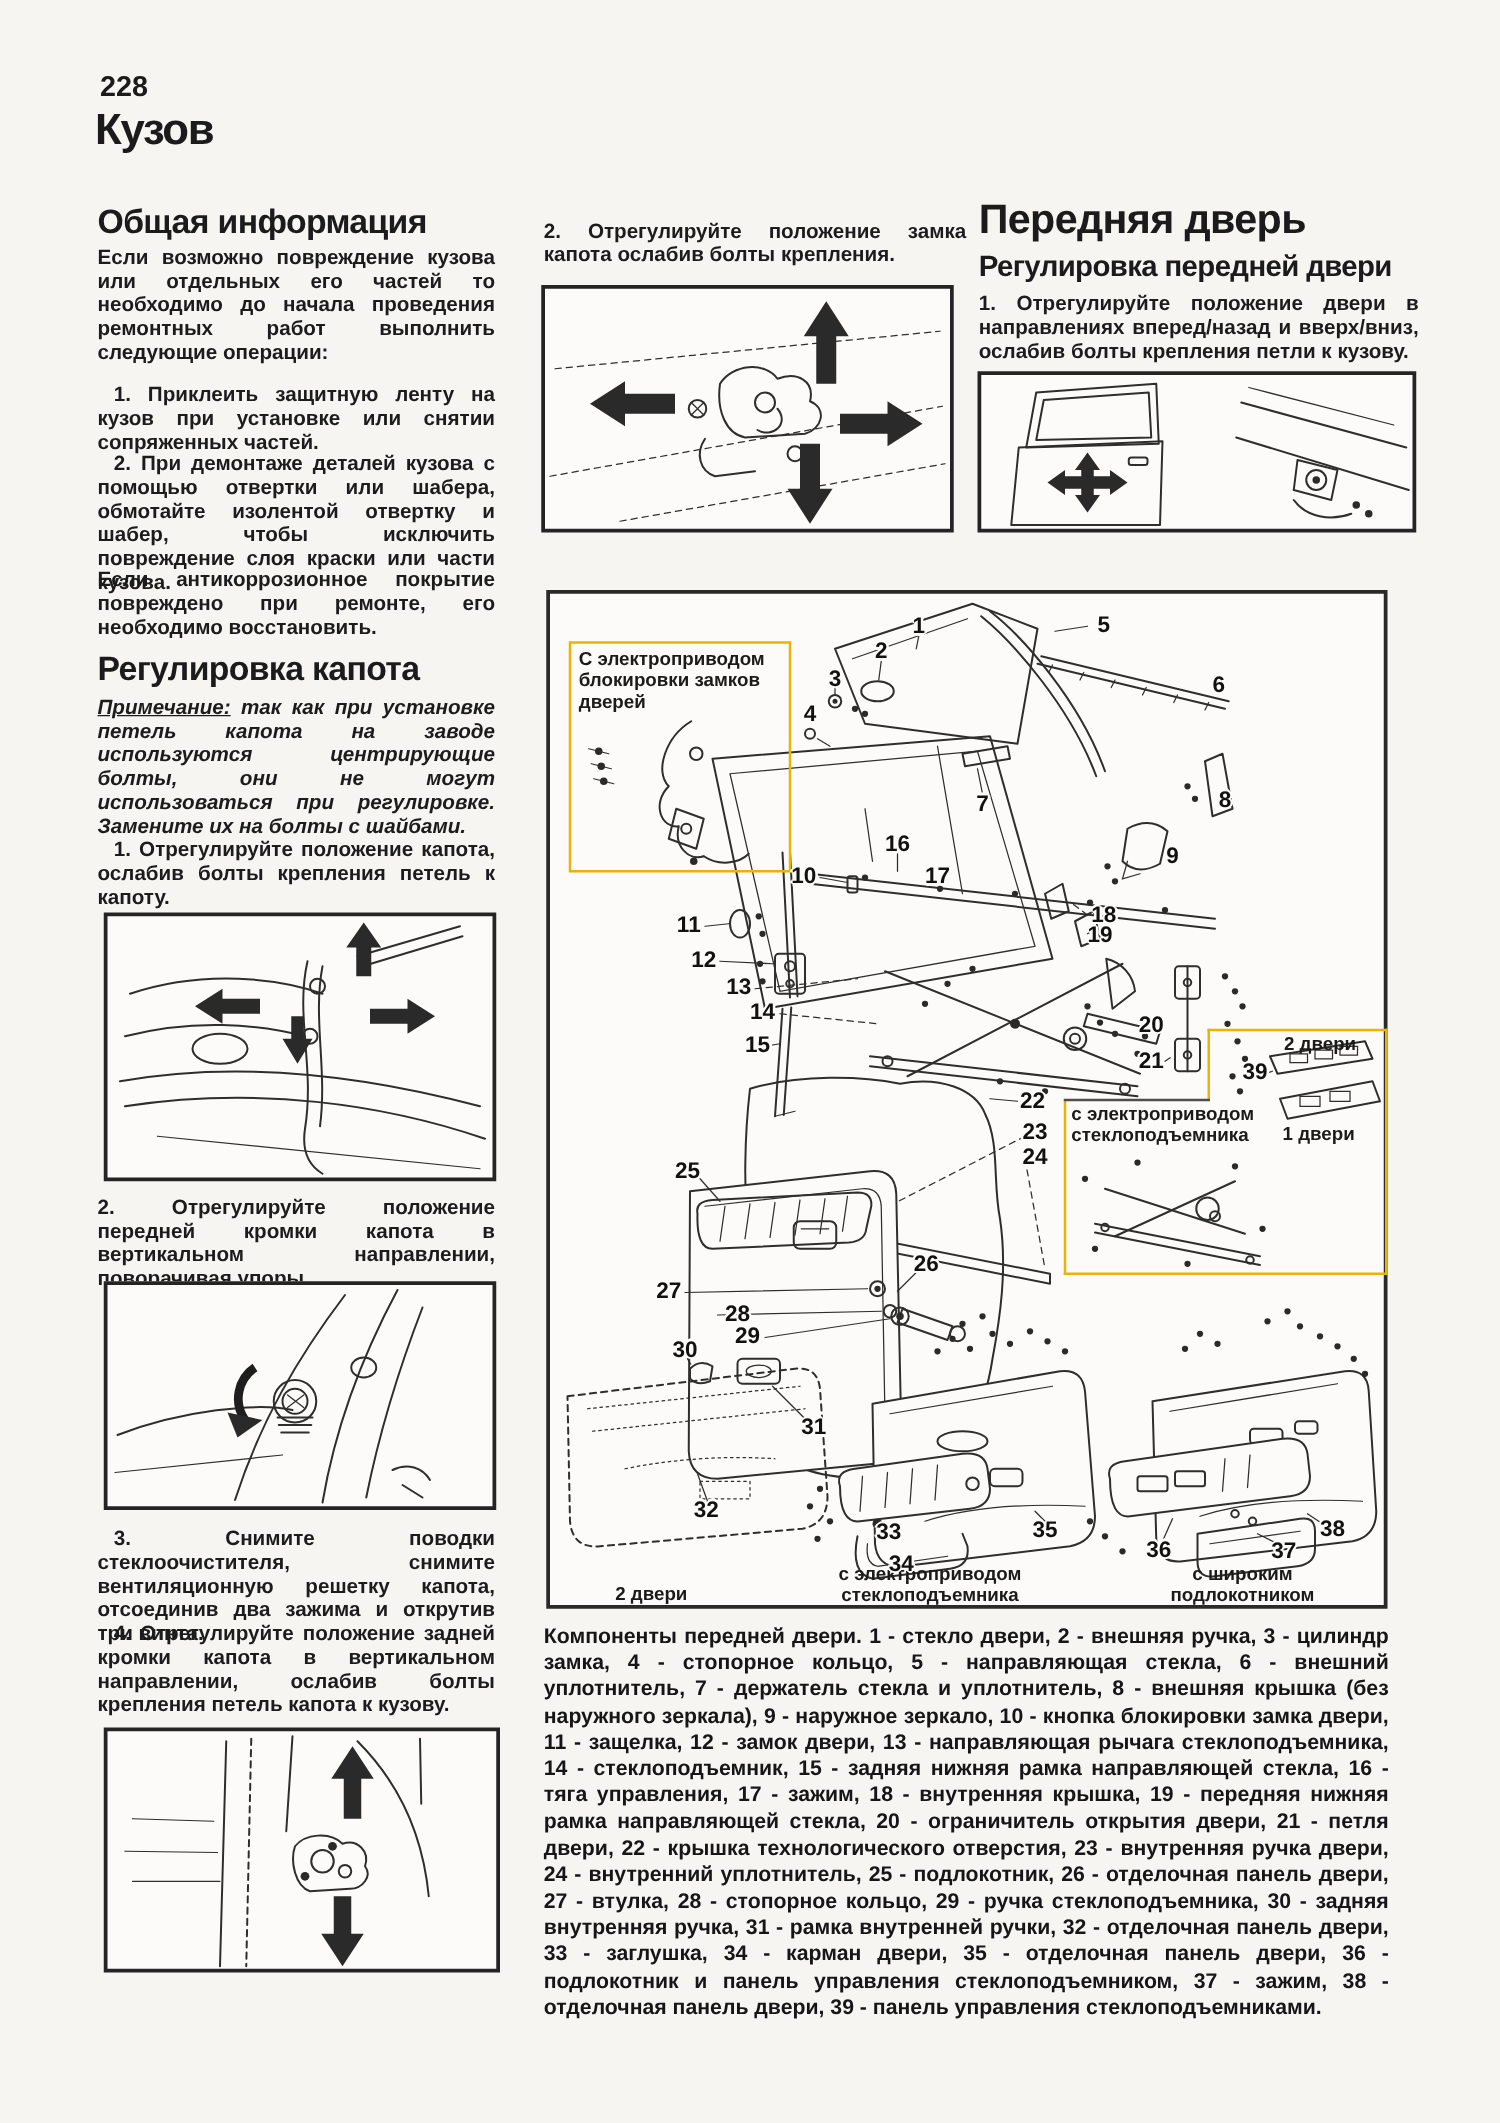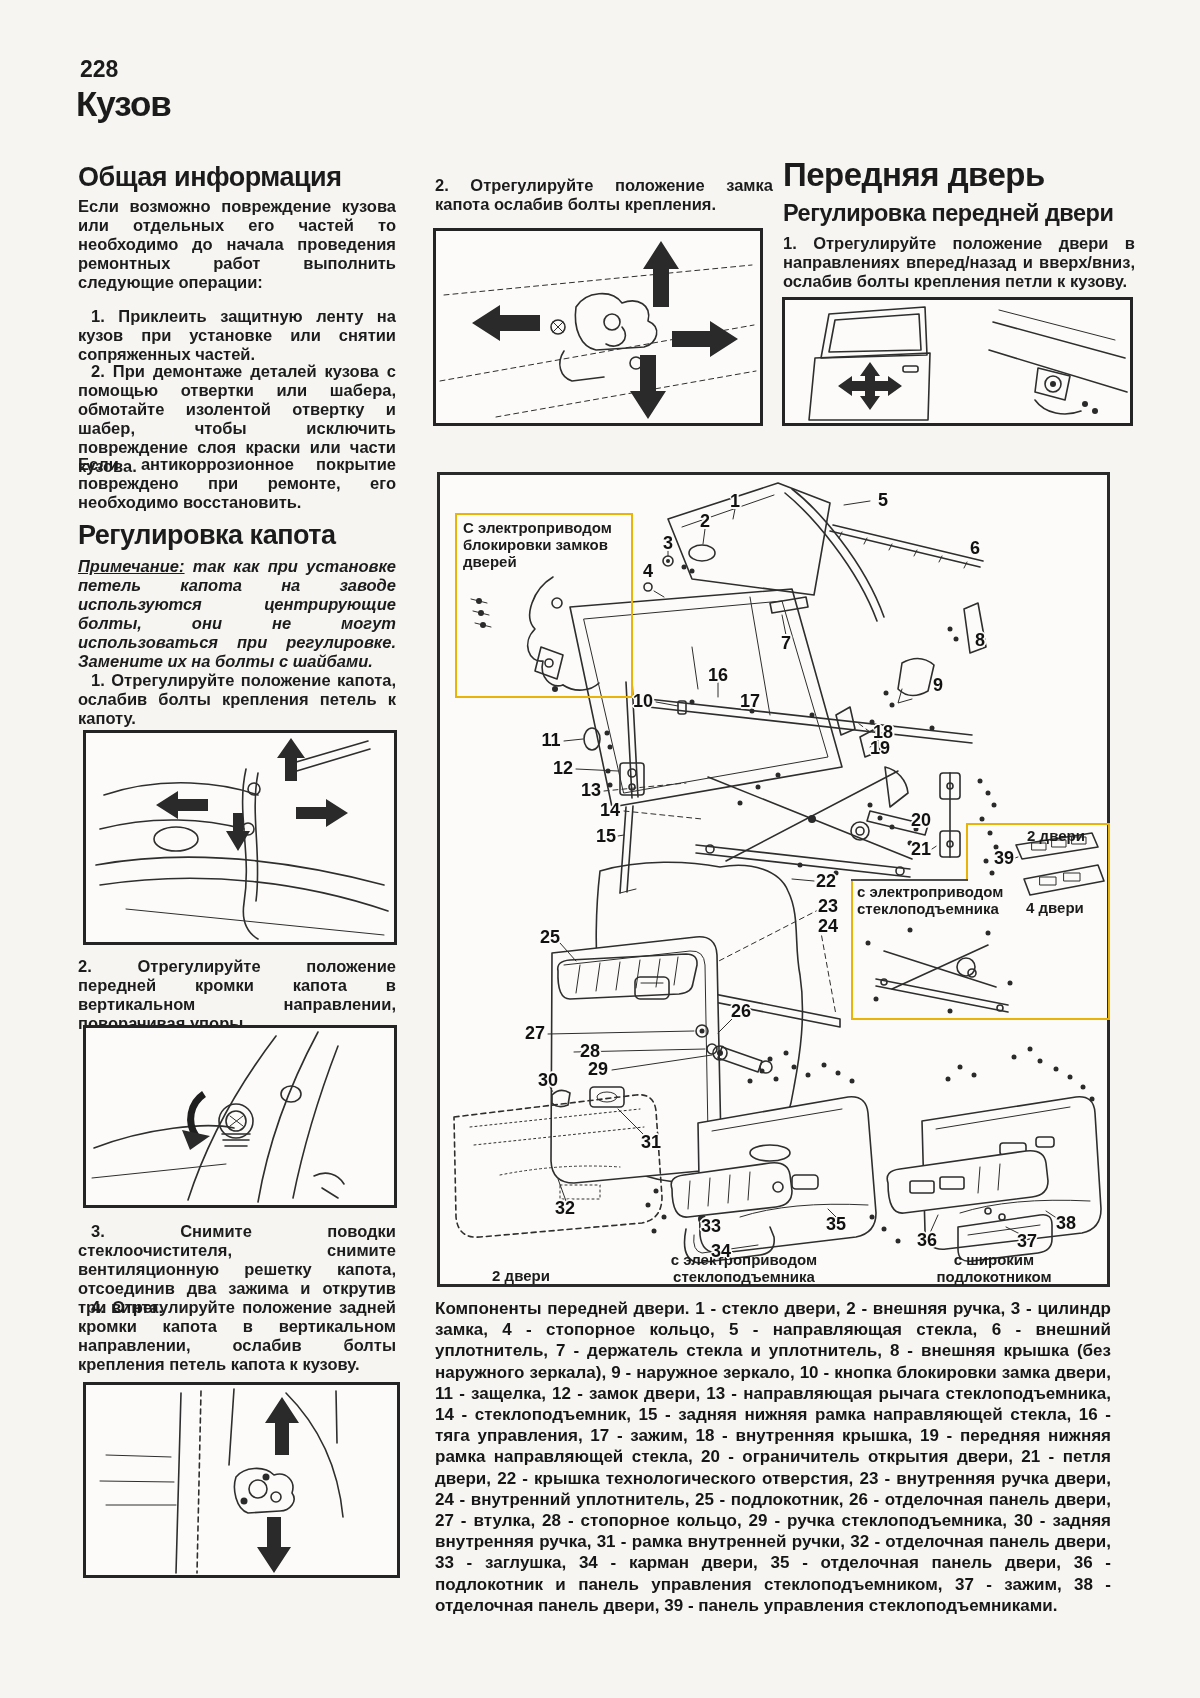--- a/index.html
+++ b/index.html
@@ -392,21 +392,21 @@
         <path class="lt" d="M14,28 L30,32 M16,40 L32,44 M18,52 L34,56"></path>
         <circle class="fb" cx="98" cy="118" r="3"></circle>
       </svg>
     </div>
 
     <div class="inner-box" style="left:526px;top:348px;width:144px;height:57px;border-bottom:none;"></div>
     <div class="inner-box" style="left:411px;top:405px;width:259px;height:140px;border-top:none;"></div>
     <div class="abs" style="left:411px;top:404px;width:117px;height:0;border-top:2px solid #4e4e4e;"></div>
     <div class="abs" style="left:668px;top:346px;width:0;height:2px;"></div>
     <div class="opt-label" style="left:566px;top:352px;width:100px;">2 двери</div>
-    <div class="opt-label" style="left:586px;top:424px;width:110px;text-align:left;">4 двери</div>
+    <div class="opt-label" style="left:586px;top:424px;width:110px;text-align:left;">1 двери</div>
     <div class="pw-label" style="left:417px;top:408px;width:180px;">с электроприводом стеклоподъемника</div>
 
     <div class="opt-label" style="left:31px;top:792px;width:100px;">2 двери</div>
     <div class="opt-label" style="left:218px;top:776px;width:172px;">с электроприводом стеклоподъемника</div>
     <div class="opt-label" style="left:468px;top:776px;width:172px;">с широким подлокотником</div>
 
   <span class="part-num" style="left: 295px; top: 26px;">1</span>
       <span class="part-num" style="left: 265px; top: 46px;">2</span>
       <span class="part-num" style="left: 228px; top: 68px;">3</span>
       <span class="part-num" style="left: 208px; top: 96px;">4</span>

